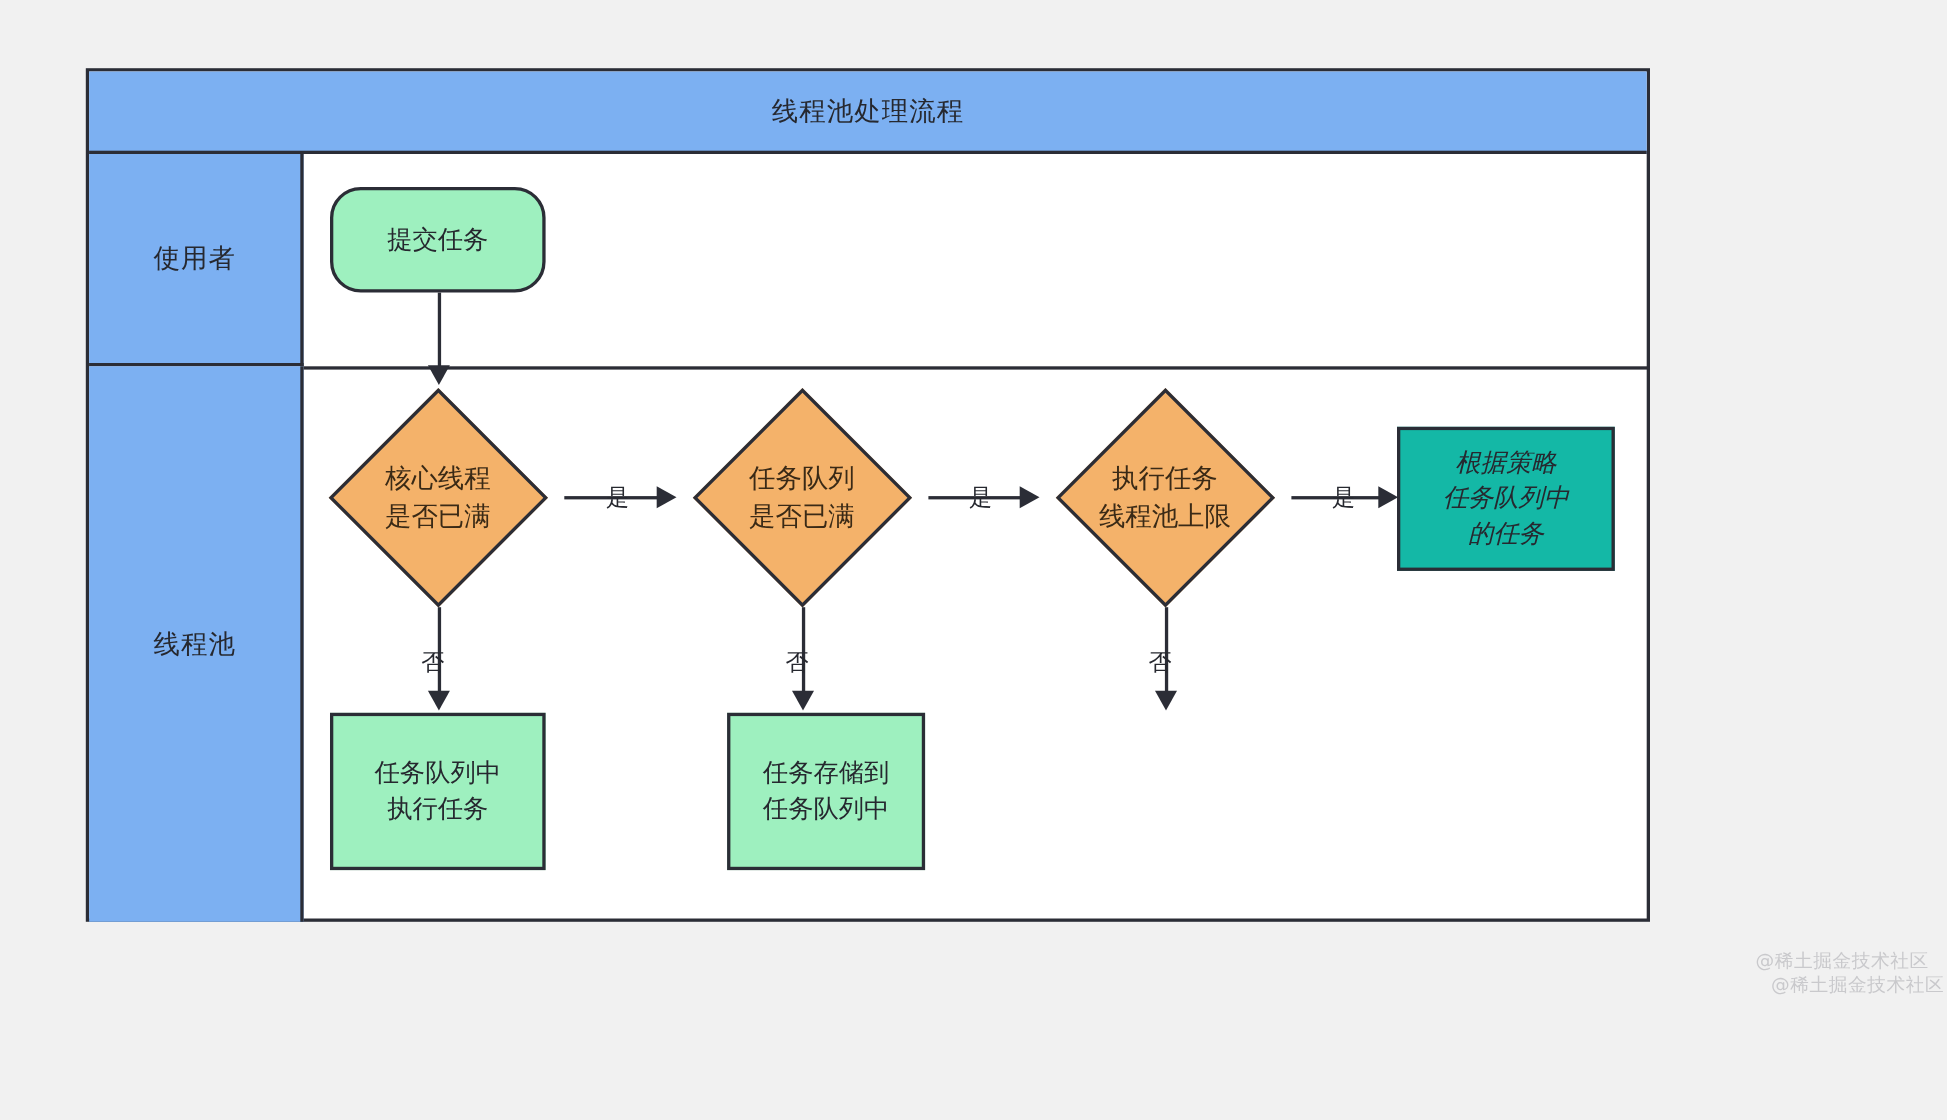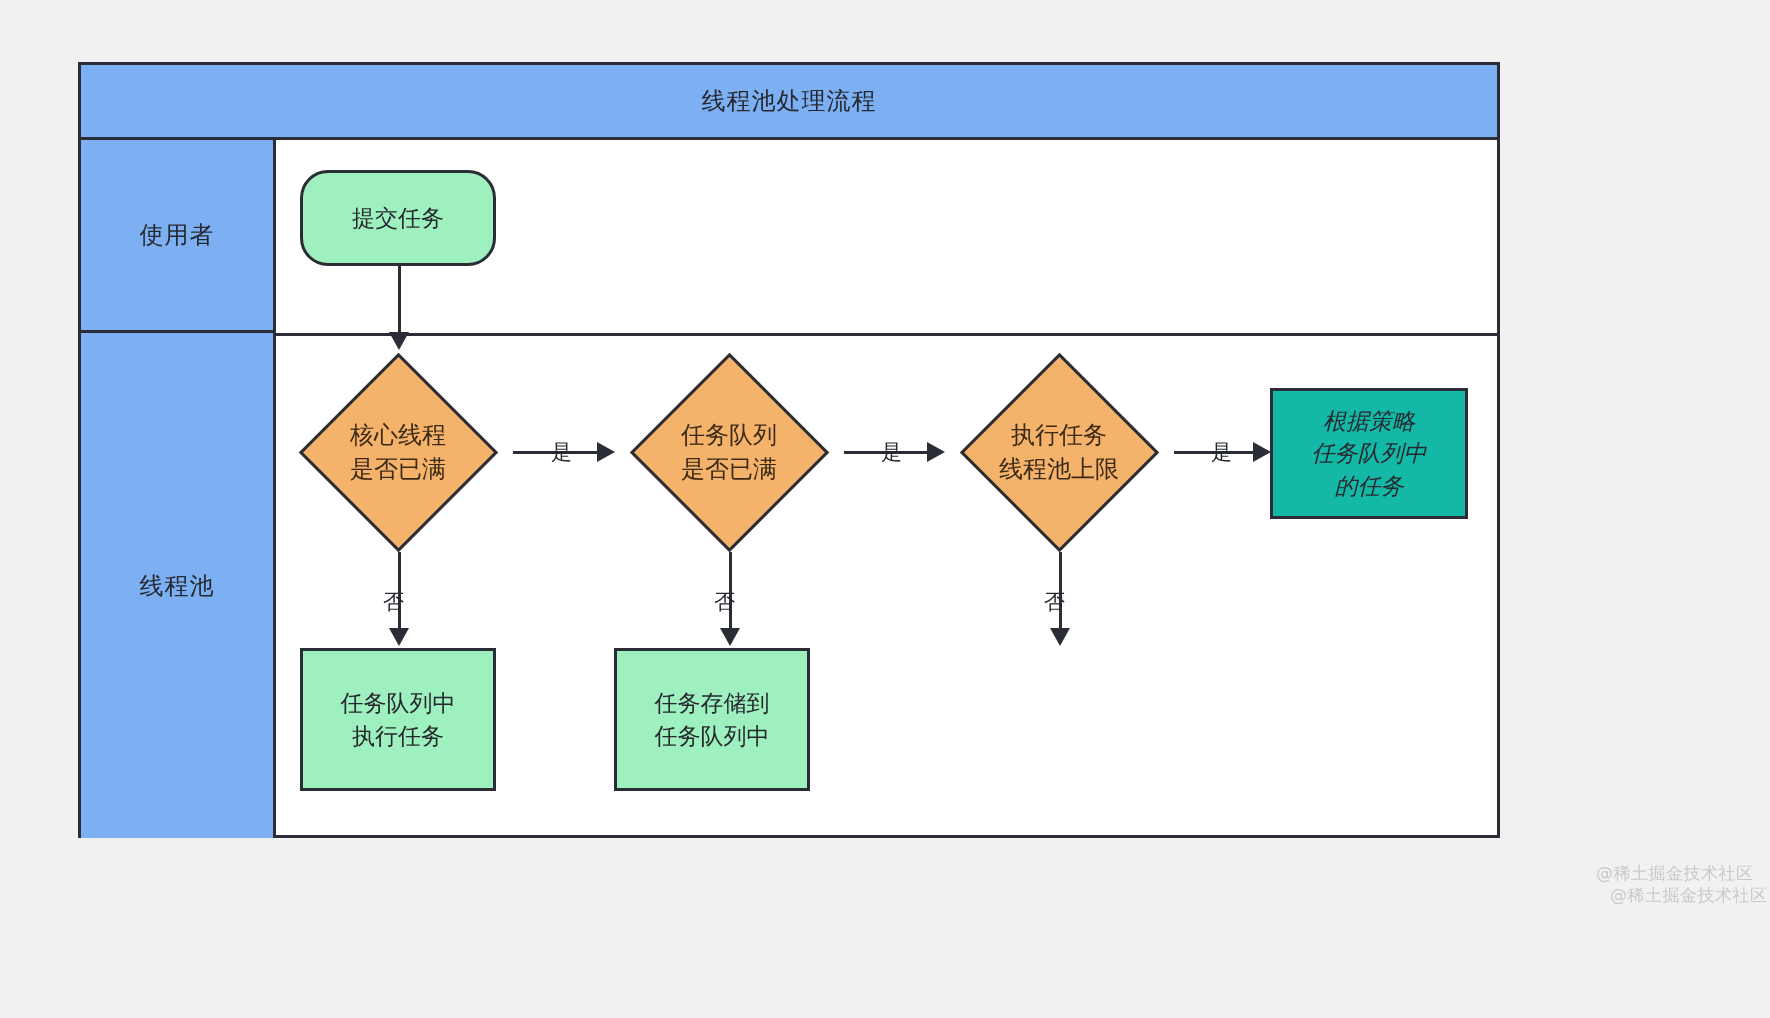--- a/index.html
+++ b/index.html
@@ -217,21 +217,21 @@
 
   <div class="edge-line-v" style="left:1059px; top:552px; height:78px;"></div>
   <div class="arrow-down" style="left:1050px; top:628px;"></div>
   <div class="edge-label" style="left:1044px; top:588px;">否</div>
 
   <div class="node node-process" style="left:300px; top:648px; width:196px; height:143px;">
     <span>任务队列中</span>
     <span>执行任务</span>
   </div>
 
-  <div class="node node-process" style="left:614px; top:648px; width:196px; height:143px;">
+  <div class="node node-process" style="left:661px; top:648px; width:180px; height:143px;">
     <span>任务存储到</span>
     <span>任务队列中</span>
   </div>
 
 
   <div class="watermark" style="left:1596px; top:862px;">@稀土掘金技术社区</div>
   <div class="watermark" style="left:1610px; top:884px;">@稀土掘金技术社区</div>
 
 </div>
 

